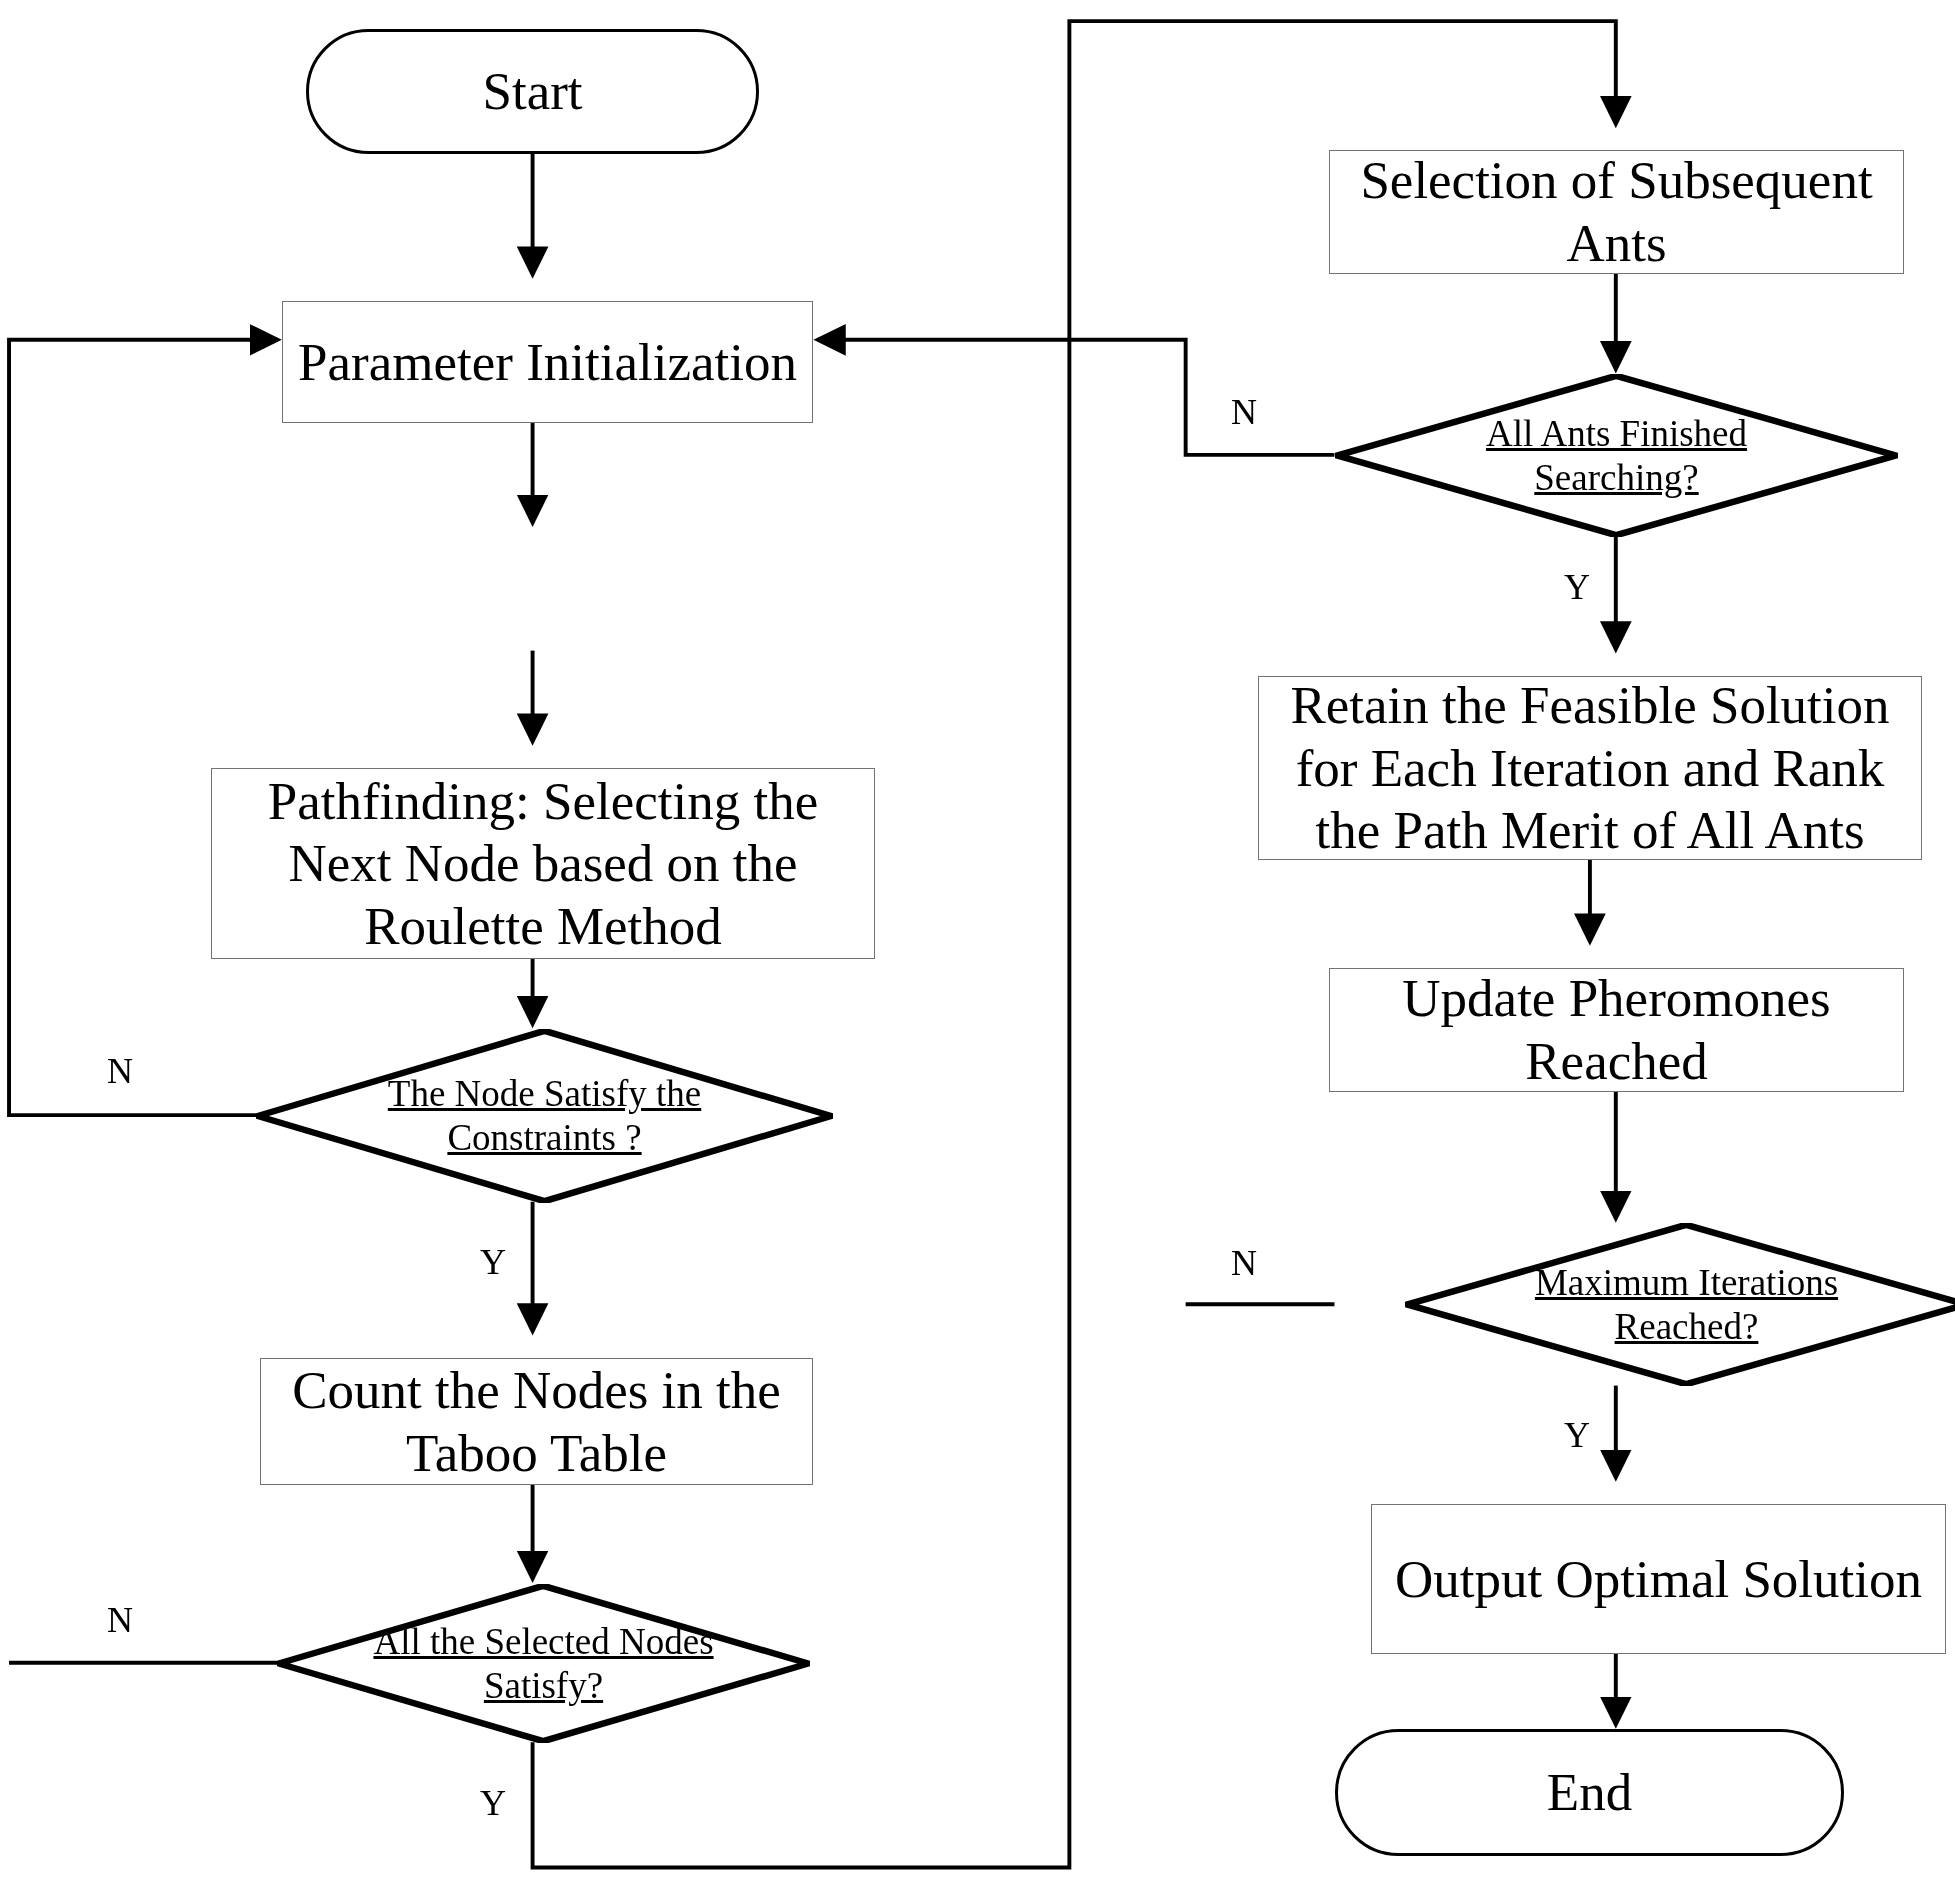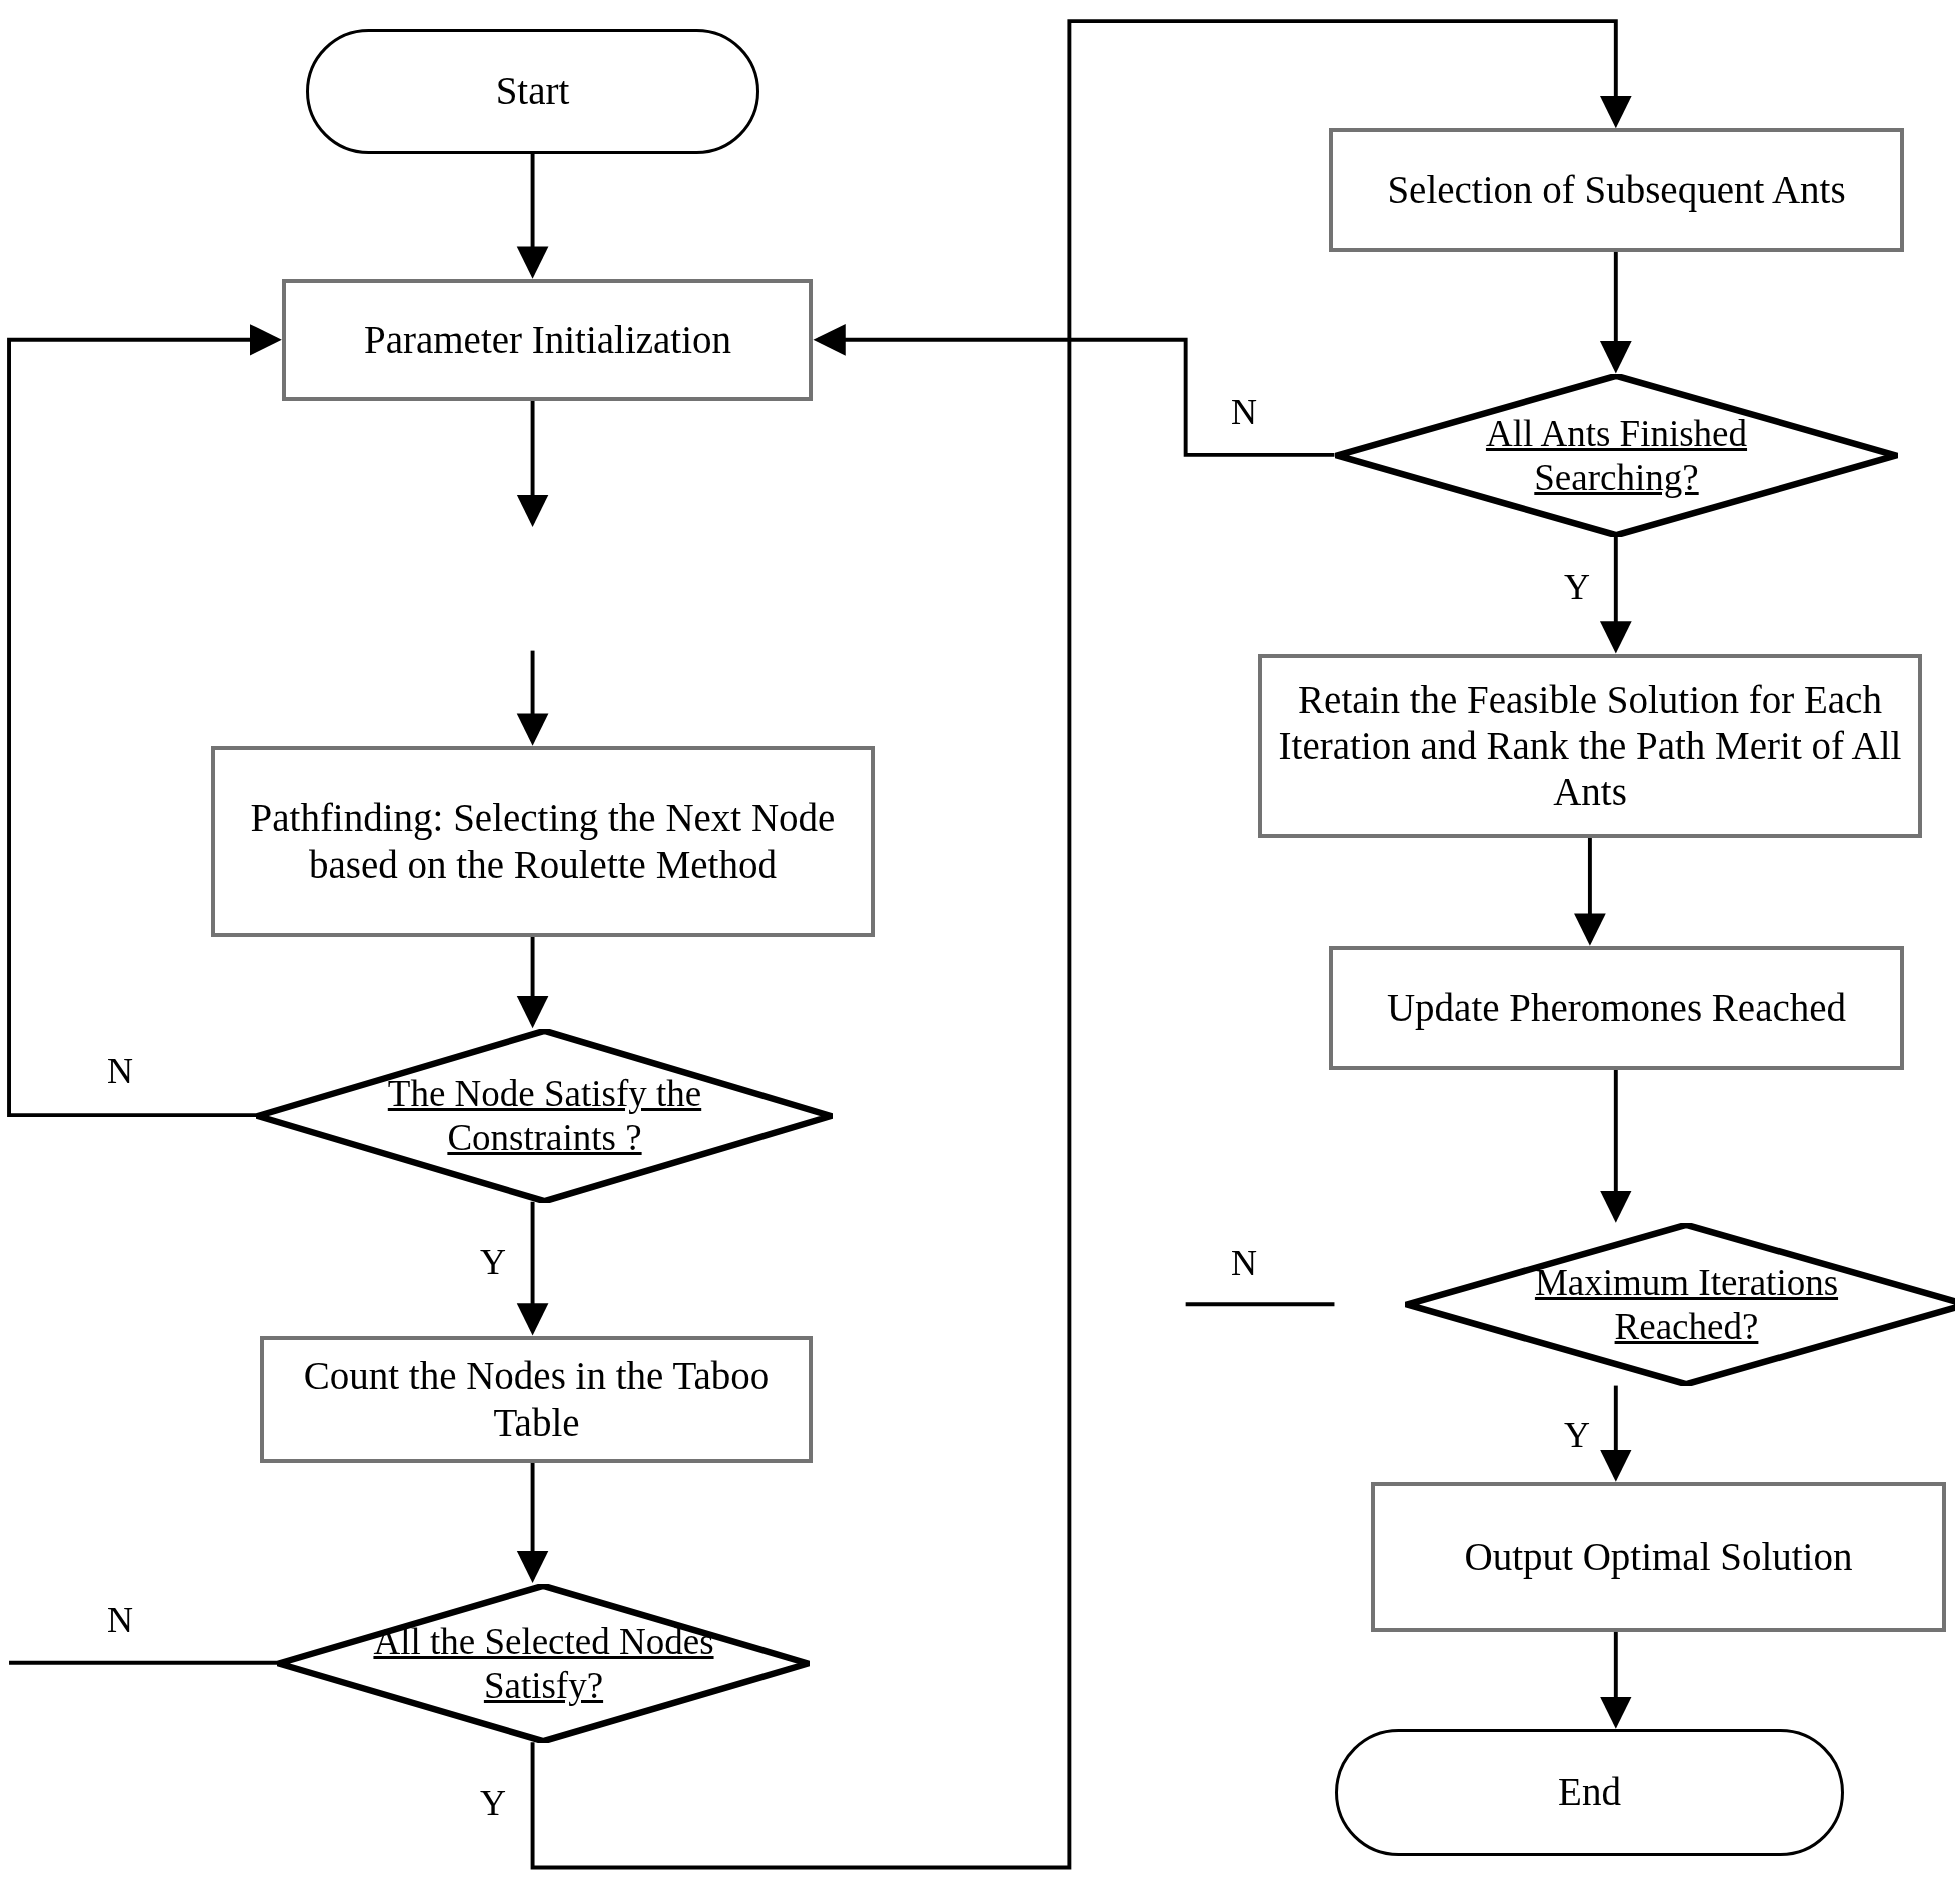--- a/index.html
+++ b/index.html
@@ -27,21 +27,22 @@
     display:flex;
     align-items:center;
     justify-content:center;
     text-align:center;
     background:#ffffff;
     color:#000000;
     line-height:1.18;
     z-index:4;
   }
   .proc{
-    border:4px solid #737373;
+    border:1px solid #737373;
+    margin-top:22px;
   }
   .term{
     border:3px solid #000000;
     border-radius:602px;
   }
   .diamond{
     background:transparent;
     border:none;
     z-index:4;
   }
@@ -61,21 +62,21 @@
   }
   .lbl{
     position:absolute;
     z-index:5;
     color:#000000;
     background:transparent;
     line-height:1;
   }
   .t60{ font-size:36px; }
   .t62{ font-size:37px; }
-  .t64{ font-size:39px; }
+  .t64{ font-size:53px; }
 </style>
 </head>
 <body>
 
 <div id="stage">
 
   <svg id="wires" viewBox="0 0 3245 3129" preserveAspectRatio="none" aria-hidden="true">
     <defs>
       <marker id="ah" viewBox="0 0 12 12" refX="9.4" refY="6" markerWidth="9" markerHeight="9" orient="auto-start-reverse">
         <path d="M0,0.6 L11,6 L0,11.4 z" fill="#000000"></path>

